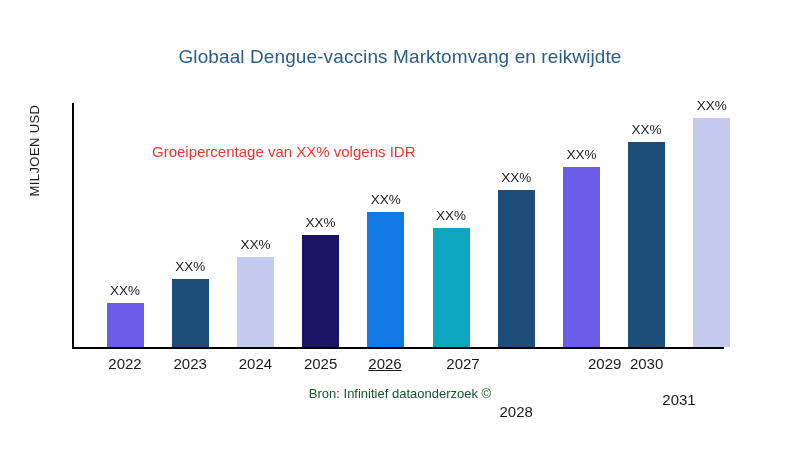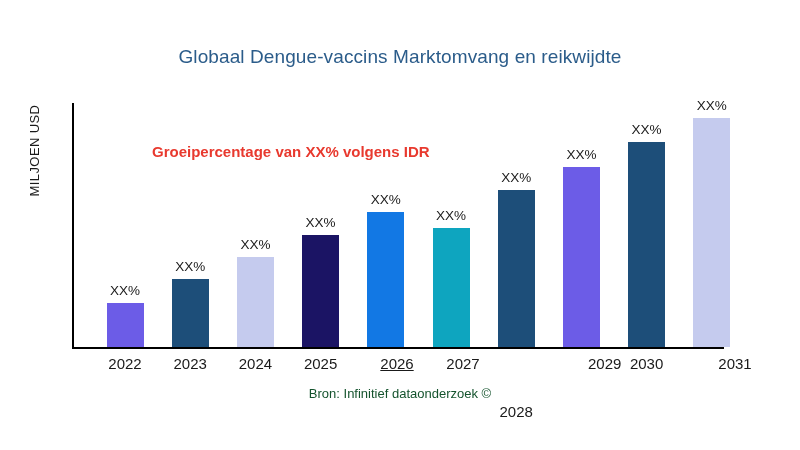--- a/index.html
+++ b/index.html
@@ -64,21 +64,20 @@
     width: 728px;
     height: 247px;
   }
   .growth-note {
     position: absolute;
     left: 80px;
     top: 43px;
     font-size: 15px;
     color: #e8392e;
     white-space: nowrap;
-    font-weight: bold;
   }
   .bar-group {
     position: absolute;
     bottom: 0;
     width: 37px;
   }
   .bar-rect {
     position: absolute;
     bottom: 0;
     left: 0;
@@ -166,19 +165,19 @@
         <div class="bar-value" style="bottom: 234px;">XX%</div>
       </div>
     </div>
 
   <div class="source-note">Bron: Infinitief dataonderzoek ©</div>
 
 <div class="x-tick-label" style="left: 85px;">2022</div>
     <div class="x-tick-label" style="left: 150.2px;">2023</div>
     <div class="x-tick-label" style="left: 215.4px;">2024</div>
     <div class="x-tick-label" style="left: 280.6px;">2025</div>
-    <div class="x-tick-label" style="left: 357px; text-decoration: underline;">2026</div>
+    <div class="x-tick-label" style="left: 345px; text-decoration: underline;">2026</div>
     <div class="x-tick-label" style="left: 423px;">2027</div>
     <div class="x-tick-label" style="left: 476.2px; margin-top: 48px;">2028</div>
     <div class="x-tick-label" style="left: 541.4px; text-align: right;">2029</div>
     <div class="x-tick-label" style="left: 606.6px;">2030</div>
-    <div class="x-tick-label" style="left: 695px;">2031</div>
+    <div class="x-tick-label" style="left: 639px; margin-top: 36px;">2031</div>
   </div>
 
 </body></html>

